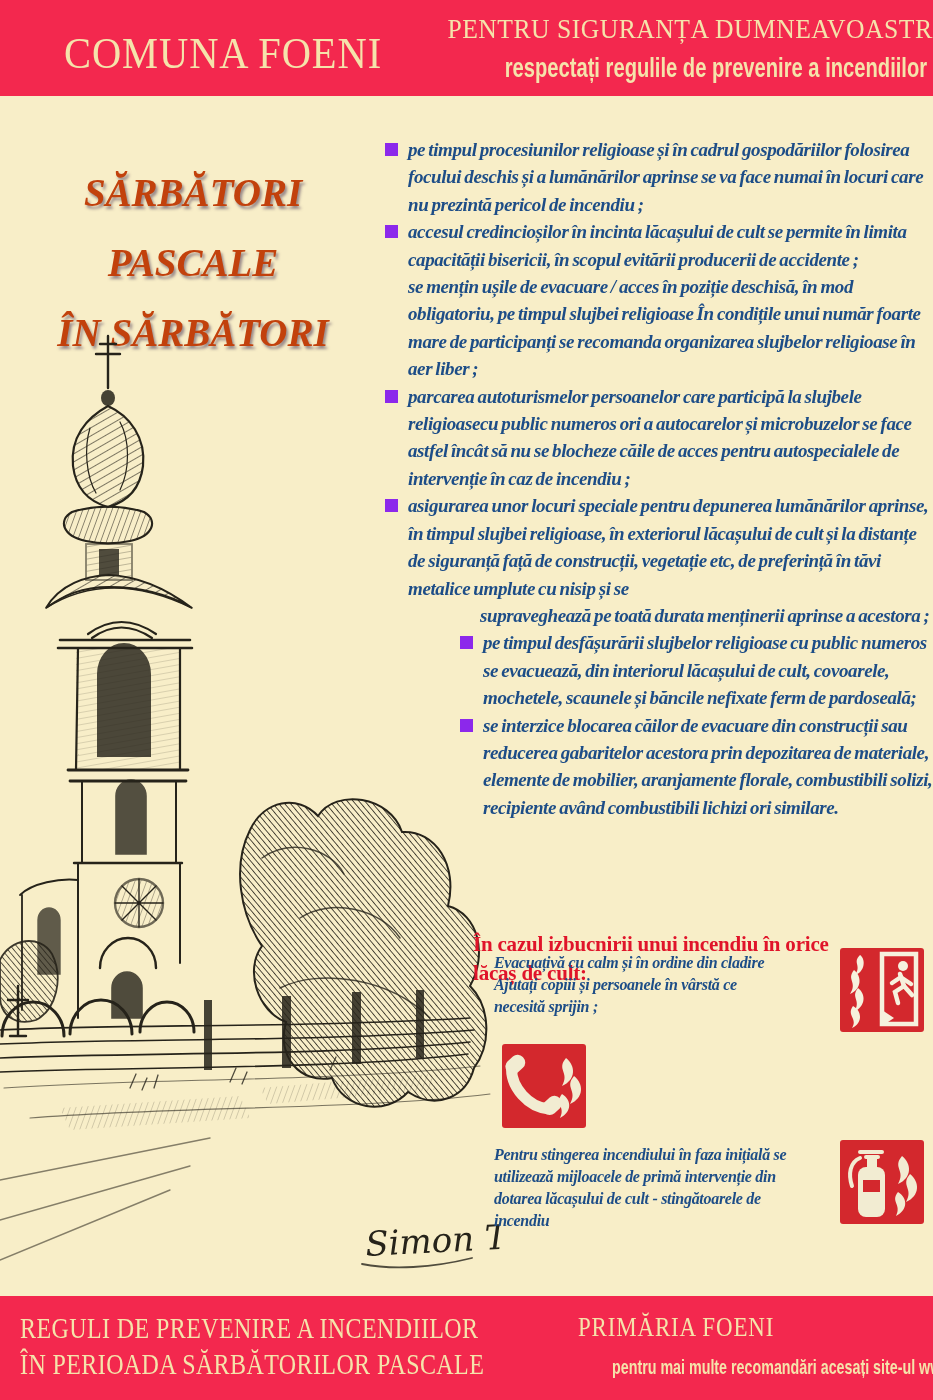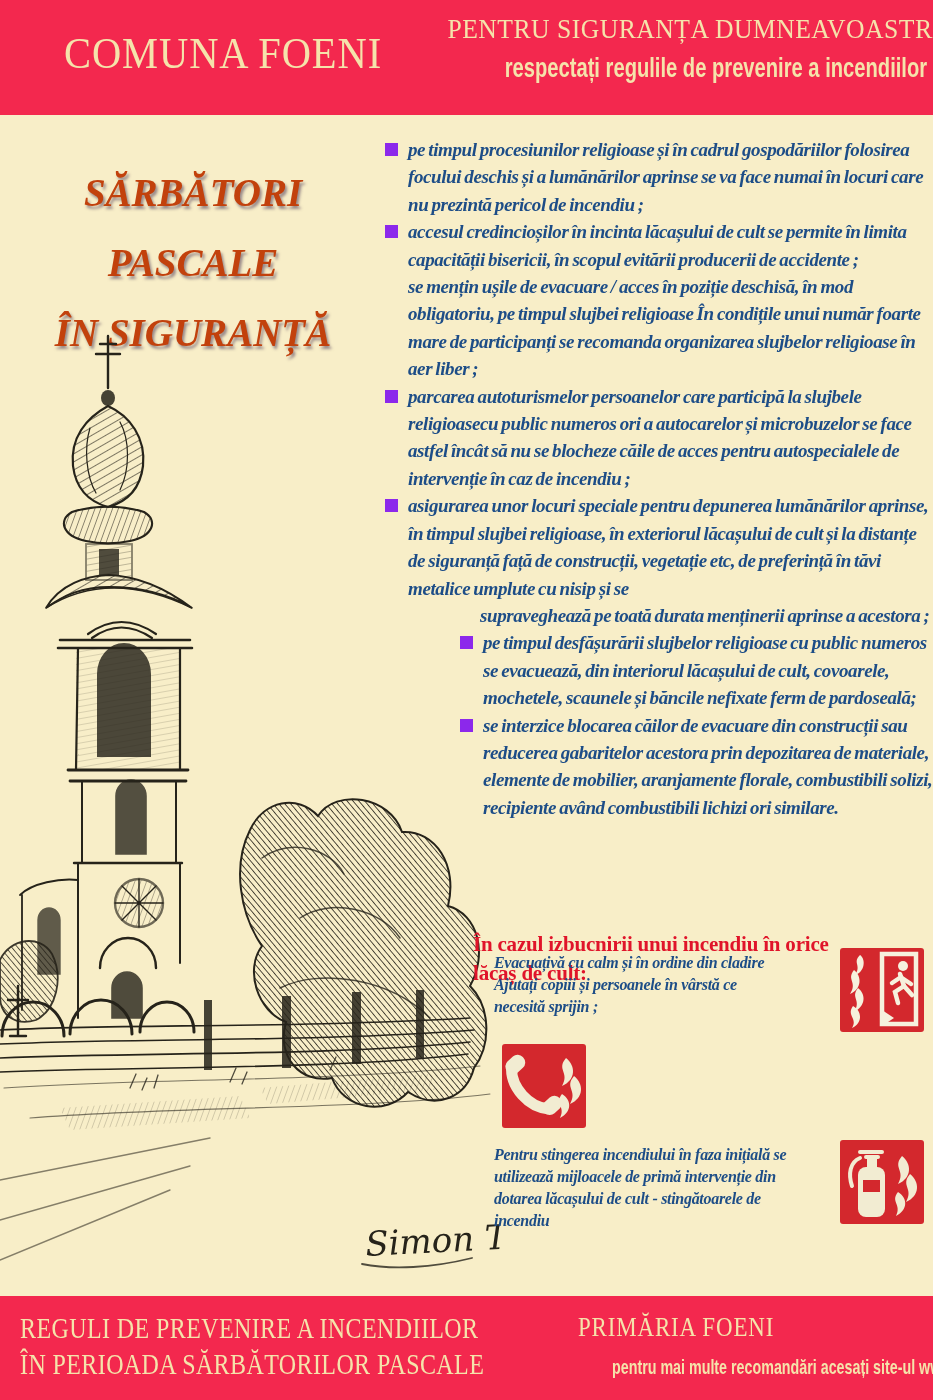--- a/index.html
+++ b/index.html
@@ -1,20 +1,20 @@
 <!DOCTYPE html>
 <html><head>
 <meta charset="utf-8">
 <style>
   html,body{margin:0;padding:0;}
   .page{position:relative;width:933px;height:1400px;background:#f8eec8;overflow:hidden;
         font-family:"Liberation Serif",serif;}
   
   .band{position:absolute;left:0;width:933px;background:#f3284e;color:#f5e3ab;}
-  .band.top{top:0;height:115px;}
+  .band.top{top:0;height:96px;}
   .band.bottom{top:1296px;height:104px;}
   .hdr-left{position:absolute;left:64px;top:28px;font-size:44px;letter-spacing:1px;
             transform:scaleX(.92);transform-origin:left center;white-space:nowrap;}
   .hdr-right{position:absolute;left:435px;top:14px;width:498px;text-align:center;}
   .hdr-right .l1{font-size:27px;letter-spacing:.5px;transform:scaleX(.95);transform-origin:center;white-space:nowrap;}
   .hdr-right .l2{font-family:"Liberation Sans",sans-serif;font-weight:bold;font-size:28px;
                  margin-top:7px;transform:scaleX(.72);transform-origin:center;white-space:nowrap;}
   
   .poster-title{position:absolute;left:6px;top:158px;width:374px;text-align:center;
                 font-size:39px;font-weight:bold;font-style:italic;color:#c2410c;line-height:70px;
@@ -56,21 +56,21 @@
   <div class="band top">
     <div class="hdr-left">COMUNA FOENI</div>
     <div class="hdr-right">
       <div class="l1">PENTRU SIGURANȚA DUMNEAVOASTRĂ</div>
       <div class="l2">respectați regulile de prevenire a incendiilor</div>
     </div>
   </div>
 
   <div class="poster-title">
     <div>SĂRBĂTORI PASCALE</div>
-    <div>ÎN SIGURANȚĂ</div>
+    <div>ÎN SĂRBĂTORI</div>
   </div>
 
   <svg class="sketch" viewBox="0 0 500 982">
     <defs>
       <pattern id="h1" width="7" height="7" patternUnits="userSpaceOnUse" patternTransform="rotate(60)">
         <line x1="0" y1="0" x2="0" y2="7" stroke="#26231a" stroke-width="1.2"></line>
         </pattern>
       <pattern id="h2" width="5.5" height="5.5" patternUnits="userSpaceOnUse" patternTransform="rotate(20)">
         <line x1="0" y1="0" x2="0" y2="5.5" stroke="#26231a" stroke-width="1"></line>
         </pattern>

